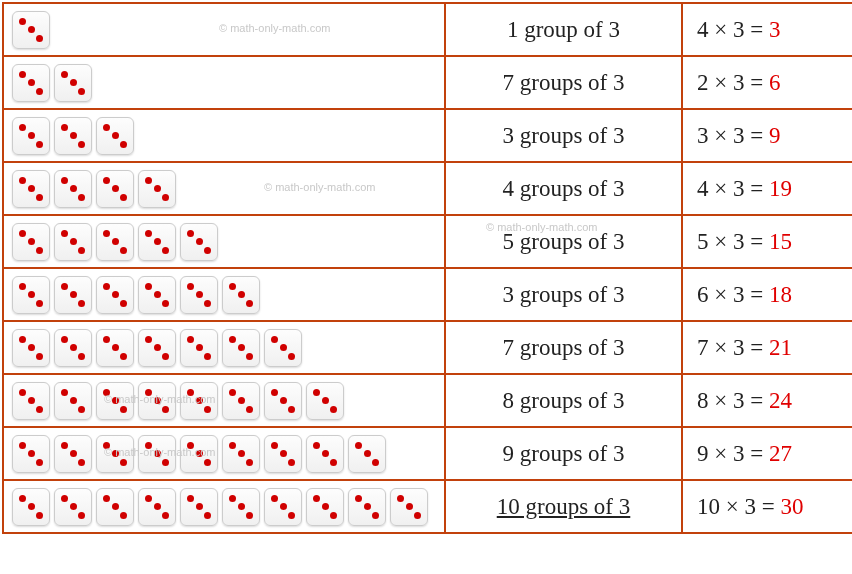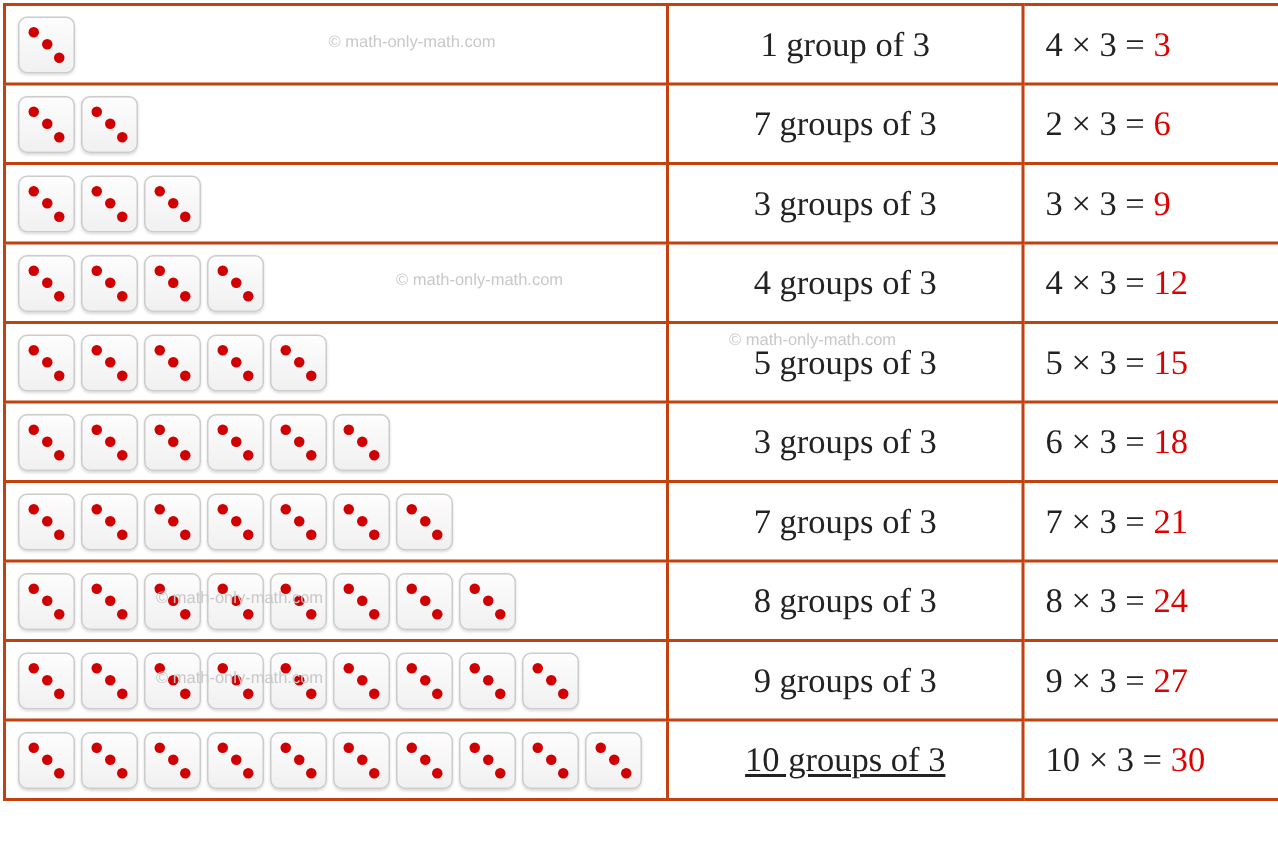--- a/index.html
+++ b/index.html
@@ -156,21 +156,21 @@
             </div>
             <div class="die">
               <div class="pip tl"></div>
               <div class="pip c"></div>
               <div class="pip br"></div>
             </div>
           </div>
           <div class="watermark" style="left: 260px; top: 18px;">© math-only-math.com</div>
         </td>
         <td class="col-text" style="position: relative;">4 groups of 3</td>
-        <td class="col-eq"><span>4 × 3 =</span> <span class="result">12</span></td>
+        <td class="col-eq"><span>4 × 3 =</span> <span class="result">19</span></td>
       </tr>
       <tr>
         <td class="col-dice">
           <div class="dice-row">
             <div class="die">
               <div class="pip tl"></div>
               <div class="pip c"></div>
               <div class="pip br"></div>
             </div>
             <div class="die">

